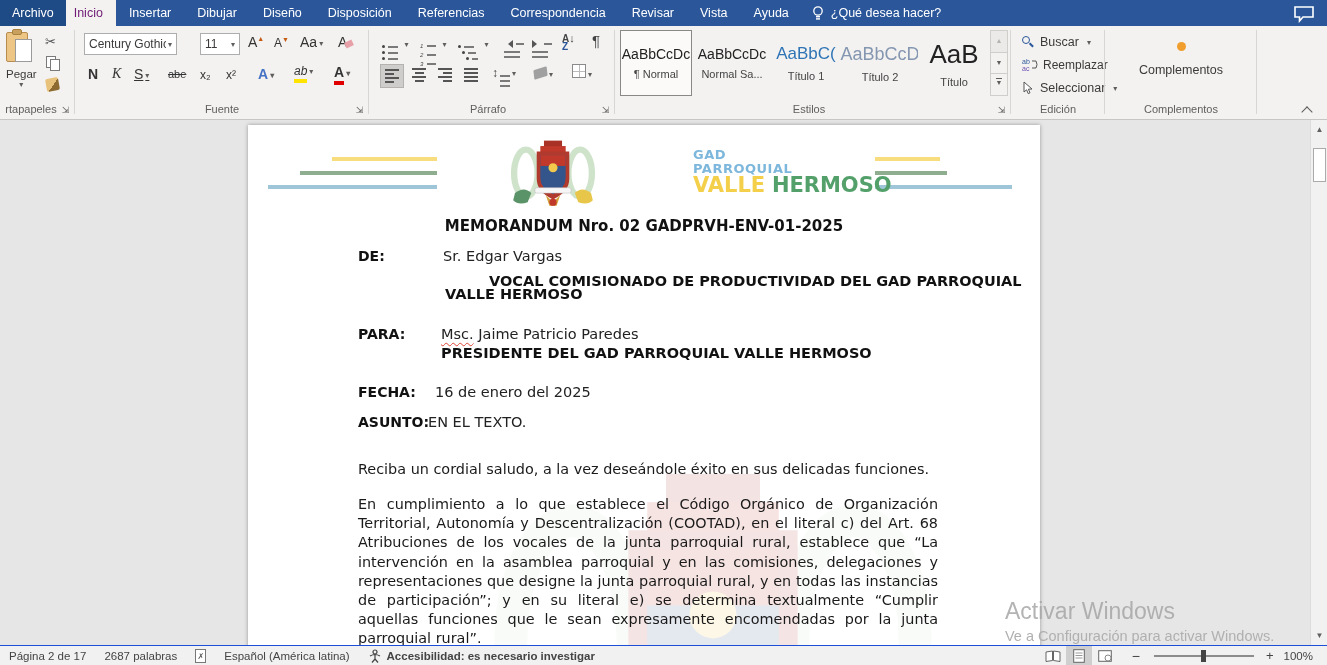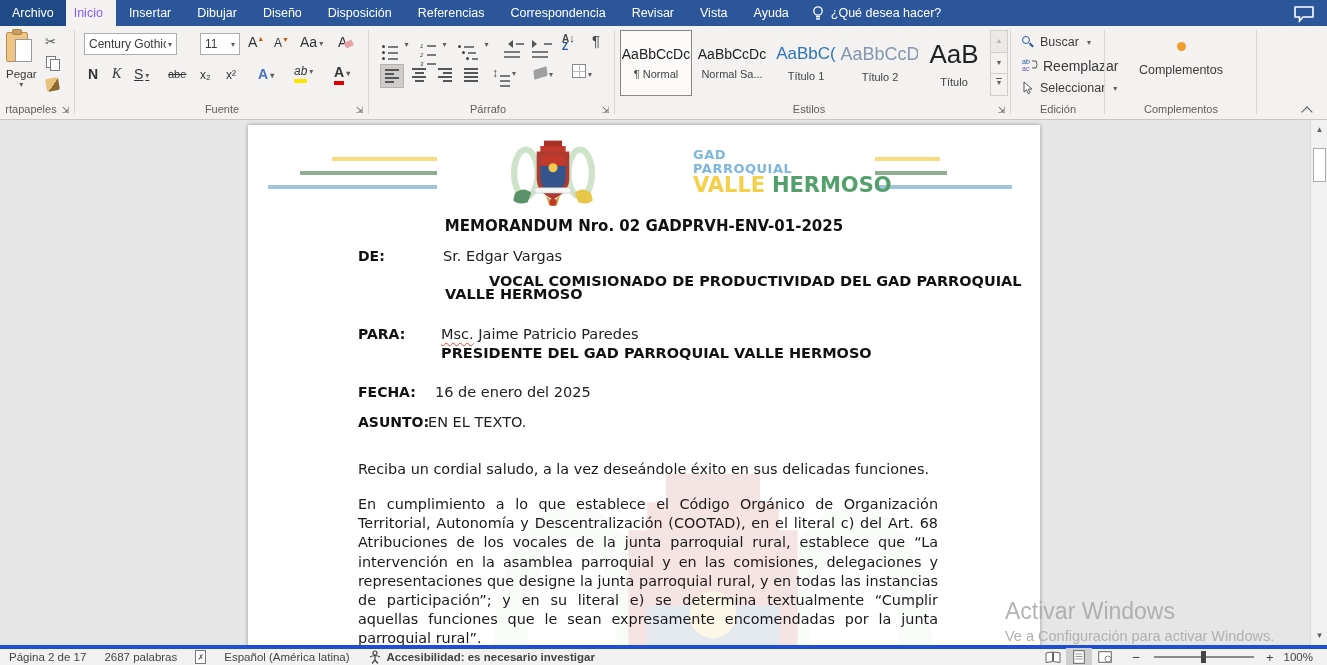--- a/index.html
+++ b/index.html
@@ -8,21 +8,21 @@
     position:relative; width:1327px; height:665px; overflow:hidden;
     font-family:"Liberation Sans", sans-serif; background:#e7e6e6;
     -webkit-font-smoothing:antialiased;
   }
   .abs { position:absolute; }
 
   
   #tabbar { position:absolute; left:0; top:0; width:1327px; height:26px; background:#2b579a; display:flex; align-items:stretch; color:#fff; font-size:12.5px; }
   .tab { display:flex; align-items:center; padding:0 13px; cursor:default; white-space:nowrap; }
   .tab.file { background:#1e4a85; padding:8px 12px; }
-  .tab.active { background:#f3f2f1; color:#8b5cf6;padding-left:8px; }
+  .tab.active { background:#f3f2f1; color:#701a75;padding-left:8px; }
   .tellme { display:flex; align-items:center; gap:7px; padding:0 10px; }
 
   
   #ribbon { position:absolute; left:0; top:26px; width:1327px; height:94px; background:#f3f2f1; border-bottom:1px solid #c8c6c4; color:#3b3a39; }
   .gdiv { position:absolute; top:4px; width:1px; height:84px; background:#d8d6d4; }
   .glabel { position:absolute; top:77px; height:16px; font-size:11px; color:#605e5c; text-align:center; }
   .launcher { position:absolute; top:79px; width:11px; height:11px; border:none; font-size:9px; color:#605e5c; line-height:10px; text-align:center; }
   .launcher::after { content:"⇲"; }
   .caret::after { content:"▾"; font-size:8px; color:#605e5c; margin-left:2px; vertical-align:1px; }
 
@@ -69,21 +69,21 @@
   
   #activar1 { position:absolute; left:1005px; top:478px; font-size:23px; color:#a6a6a6; opacity:.85; }
   #activar2 { position:absolute; left:1005px; top:508px; font-size:14.5px; color:#b0b0b0; }
 
   
   #vscroll { position:absolute; right:0; top:120px; width:17px; height:525px; background:#f1f1f1; border-left:1px solid #dcdcdc; }
   .scr-arrow { position:absolute; left:0; width:17px; height:15px; font-size:8px; color:#606060; text-align:center; line-height:15px; }
   #scr-thumb { position:absolute; left:2px; top:28px; width:13px; height:34px; background:#fff; border:1px solid #ababab; }
 
   
-  #statusbar { position:absolute; left:0; top:645px; width:1327px; height:20px; background:#f1f1f1; border-top:4px solid #1d4ed8; display:flex; align-items:center; font-size:11.5px; color:#444; }
+  #statusbar { position:absolute; left:0; top:645px; width:1327px; height:20px; background:#f1f1f1; border-top:1px solid #1d4ed8; display:flex; align-items:center; font-size:11.5px; color:#444; }
   .st-item { padding:0 9px; white-space:nowrap; display:flex; align-items:center; gap:5px; }
   #st-right { margin-left:auto; display:flex; align-items:center; }
   .viewbtn { width:26px; height:19px; display:flex; align-items:center; justify-content:center; }
   .viewbtn.sel { background:#cfcfcf; }
   .zoomtrack { position:relative; width:100px; height:2px; background:#8c8c8c; margin:0 8px; }
   .zoomthumb { position:absolute; left:47px; top:-5px; width:5px; height:12px; background:#444; }
 
   
   .clipboard { position:relative; width:28px; height:32px; }
   .clipboard .board { position:absolute; left:0; top:0; width:22px; height:30px; background:#edc584; border:1px solid #b98d4f; border-radius:2px; }
@@ -410,21 +410,21 @@
     <div class="launcher" style="left:996px;"></div>
     <div class="gdiv" style="left:1010px;"></div>
 
     <div class="abs caret" style="left:1022px; top:9px; font-size:12.5px; display:flex; align-items:center; gap:6px;">
       <span class="mag">
           <i class="lens"></i>
           <i class="tail"></i>
         </span>
       <span>Buscar</span>
     </div>
-    <div class="abs" style="left:1022px; top:32px; font-size:14px; display:flex; align-items:flex-start; gap:5px;">
+    <div class="abs" style="left:1022px; top:32px; font-size:12px; display:flex; align-items:flex-end; gap:5px;">
       <svg width="16" height="14">
           <use href="#replace"></use>
         </svg>
       <span>Reemplazar</span>
     </div>
     <div class="abs caret" style="left:1022px; top:55px; font-size:12.5px; display:flex; align-items:center; gap:6px;">
       <svg width="12" height="14">
           <use href="#pointer"></use>
         </svg>
       <span>Seleccionar</span>

